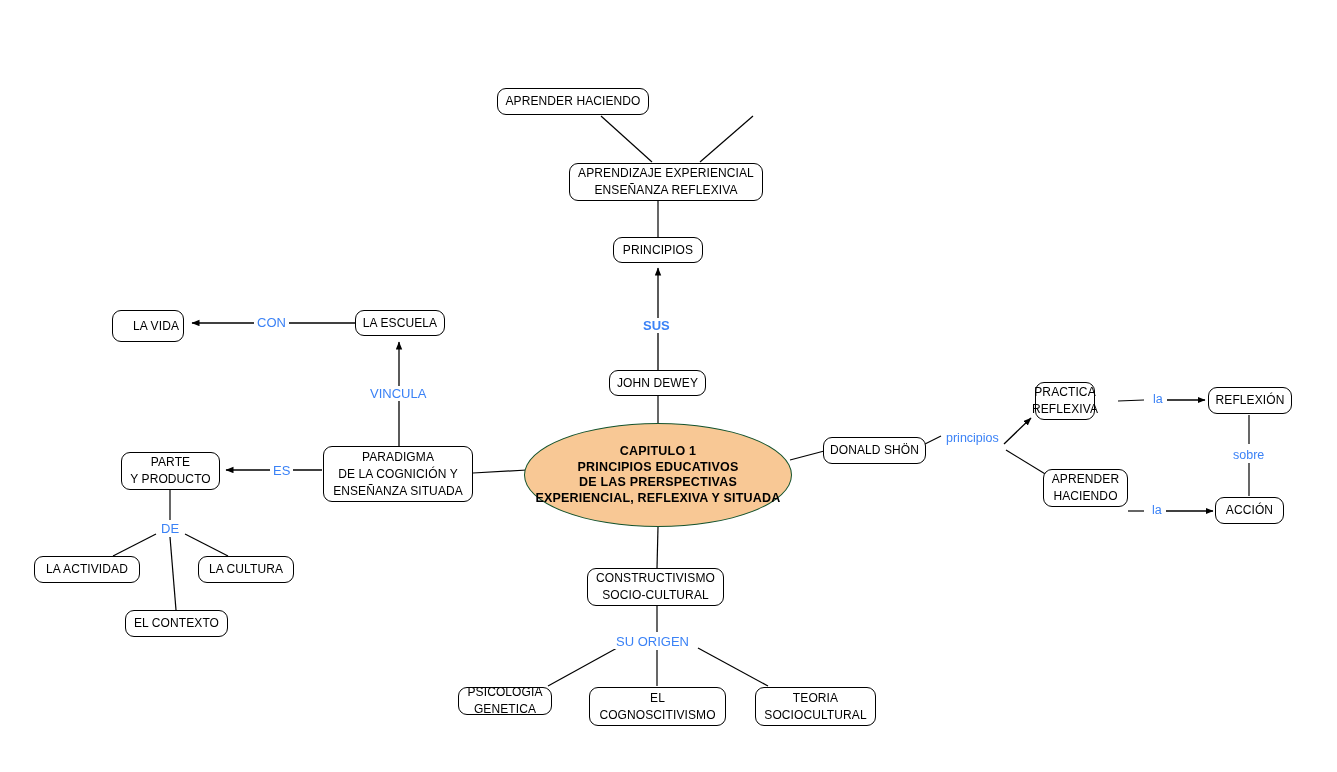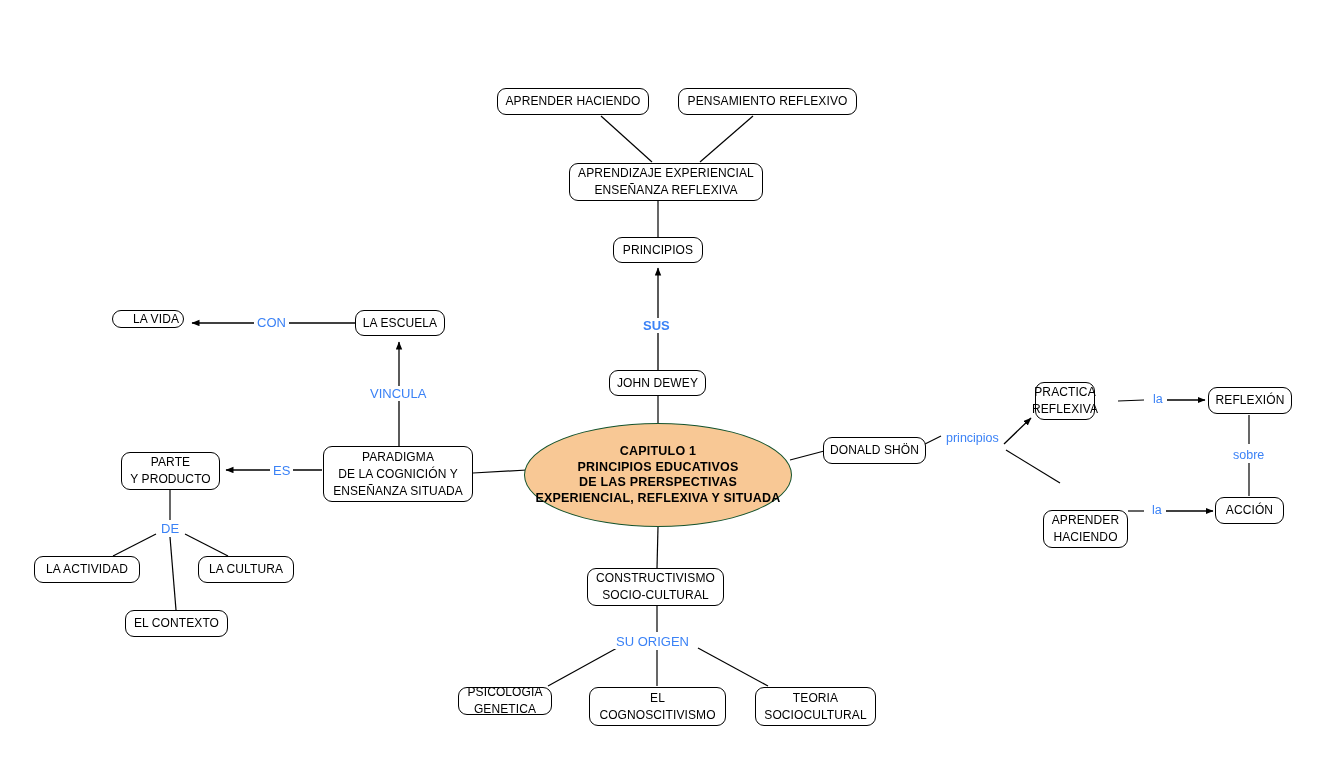--- a/index.html
+++ b/index.html
@@ -119,30 +119,29 @@
 
     <line x1="657" y1="606" x2="657" y2="632" stroke="#000" stroke-width="1.2"></line>
 
     <line x1="657" y1="650" x2="657" y2="686" stroke="#000" stroke-width="1.2"></line>
     <line x1="617" y1="648" x2="548" y2="686" stroke="#000" stroke-width="1.2"></line>
     <line x1="698" y1="648" x2="768" y2="686" stroke="#000" stroke-width="1.2"></line>
   </svg>
 
   <div class="node" style="left:497px; top:88px; width:152px; height:27px;">APRENDER HACIENDO</div>
 
-  <div class="node" style="left:678px; top:88px; width:179px; height:27px;">PENSAMIENTO REFLEXIVO</div>
 
   <div class="node" style="left:569px; top:163px; width:194px; height:38px;">APRENDIZAJE EXPERIENCIAL
 ENSEÑANZA REFLEXIVA</div>
 
   <div class="node" style="left:613px; top:237px; width:90px; height:26px;">PRINCIPIOS</div>
 
   <div class="node" style="left:609px; top:370px; width:97px; height:26px;">JOHN DEWEY</div>
 
-  <div class="node" style="left:112px; top:310px; width:72px; height:18px;padding-left:16px;">LA VIDA</div>
+  <div class="node" style="left:112px; top:310px; width:72px; height:32px;padding-left:16px;">LA VIDA</div>
 
   <div class="node" style="left:355px; top:310px; width:90px; height:26px;">LA ESCUELA</div>
 
   <div class="node" style="left:323px; top:446px; width:150px; height:56px;">PARADIGMA
 DE LA COGNICIÓN Y
 ENSEÑANZA SITUADA</div>
 
   <div class="node" style="left:121px; top:452px; width:99px; height:38px;">PARTE
 Y PRODUCTO</div>
 
@@ -150,21 +149,21 @@
 
   <div class="node" style="left:198px; top:556px; width:96px; height:27px;">LA CULTURA</div>
 
   <div class="node" style="left:125px; top:610px; width:103px; height:27px;">EL CONTEXTO</div>
 
   <div class="node" style="left:823px; top:437px; width:103px; height:27px;">DONALD SHÖN</div>
 
   <div class="node" style="left:1035px; top:382px; width:60px; height:38px;">PRACTICA
 REFLEXIVA</div>
 
-  <div class="node" style="left:1043px; top:510px; width:85px; height:38px;">APRENDER
+  <div class="node" style="left:1043px; top:469px; width:85px; height:38px;">APRENDER
 HACIENDO</div>
 
   <div class="node" style="left:1208px; top:387px; width:84px; height:27px;">REFLEXIÓN</div>
 
   <div class="node" style="left:1215px; top:497px; width:69px; height:27px;">ACCIÓN</div>
 
   <div class="node" style="left:587px; top:568px; width:137px; height:38px;">CONSTRUCTIVISMO
 SOCIO-CULTURAL</div>
 
   <div class="node" style="left:458px; top:687px; width:94px; height:28px;">PSICOLOGIA

